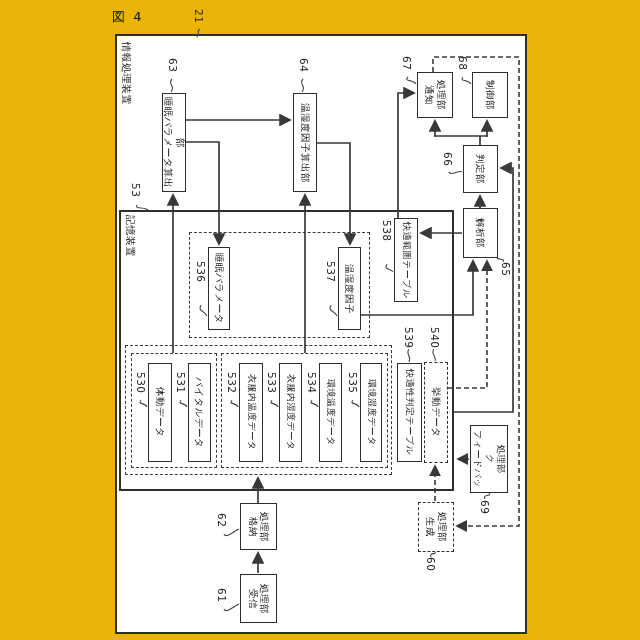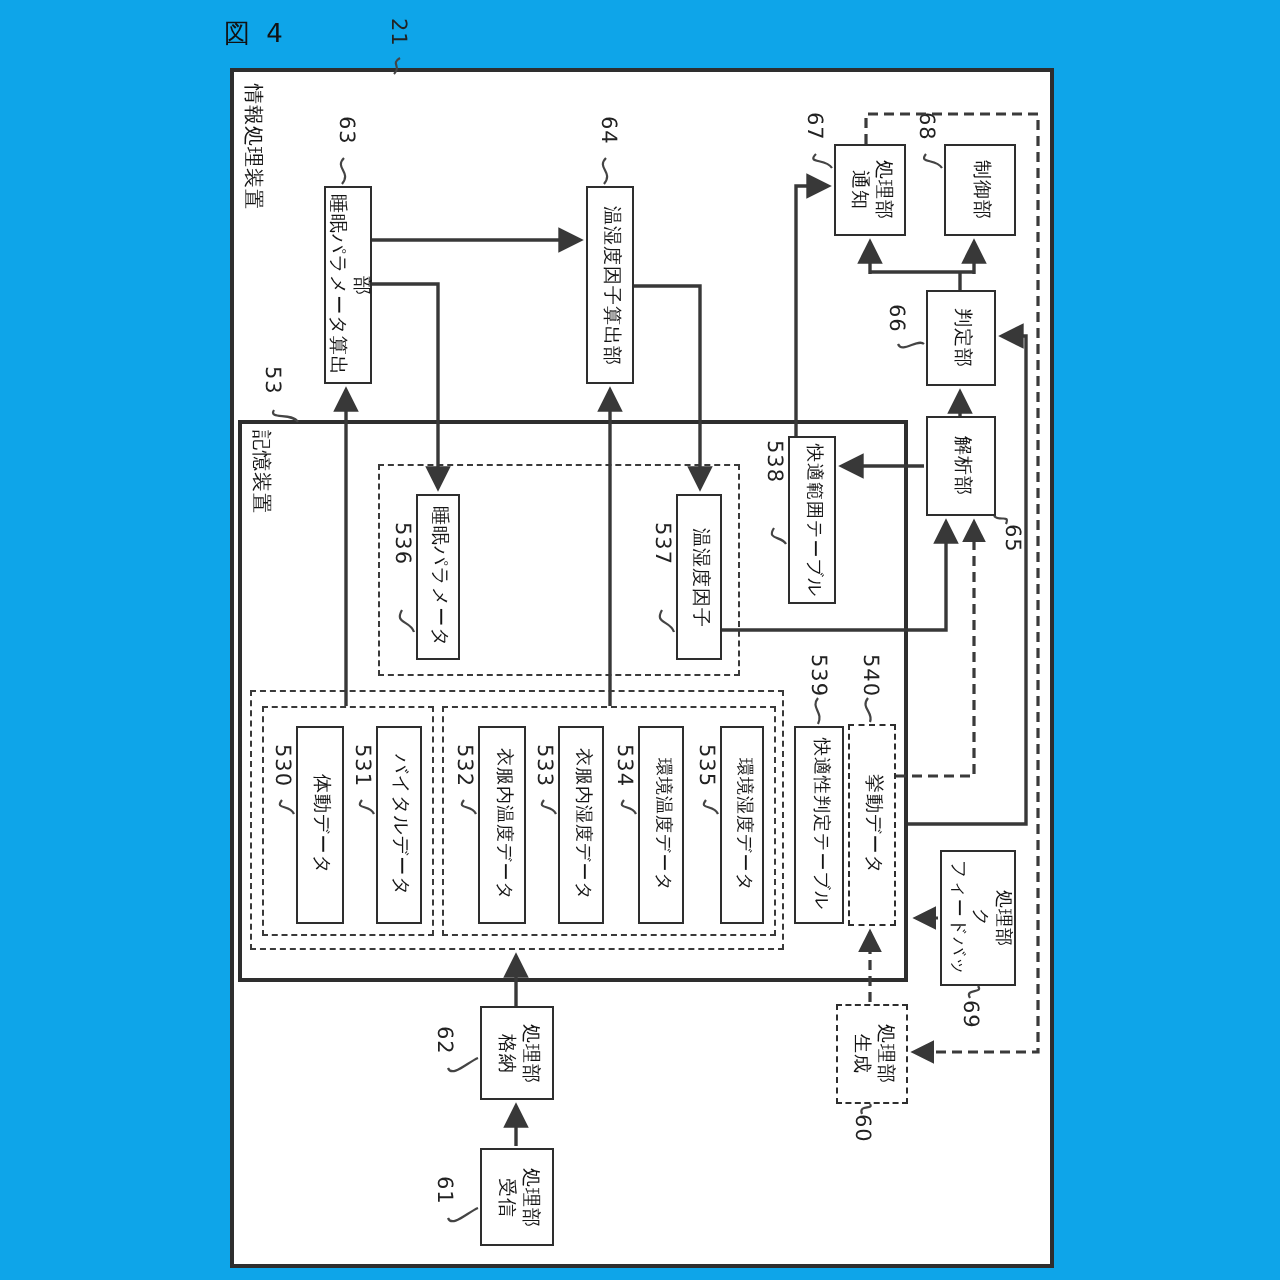--- a/index.html
+++ b/index.html
@@ -1,16 +1,16 @@
 <!DOCTYPE html>
 <html><head>
 <meta charset="utf-8">
 <style>
   html,body{margin:0;padding:0;background:#ffffff;}
-  .canvas{position:relative;width:640px;height:640px;background:#0ea5e9;overflow:hidden;
+  .canvas{position:relative;width:640px;height:640px;background:#eab308;overflow:hidden;
           font-family:"DejaVu Sans","Liberation Sans",sans-serif;color:#1a1a1a;}
   .caption{position:absolute;font-size:13px;letter-spacing:2px;color:#111;}
   
   .vtext{writing-mode:vertical-lr;text-orientation:sideways;white-space:pre-line;
          line-height:1.25;letter-spacing:0.5px;}
   .box{position:absolute;background:#ffffff;border:1.8px solid #2e2e2e;z-index:2;
        display:flex;align-items:center;justify-content:center;box-sizing:border-box;}
   .box.dashed{border:1.6px dashed #2e2e2e;}
   .container{position:absolute;border:2px solid #2e2e2e;box-sizing:border-box;z-index:1;background:transparent;}
   .container.outer{border-width:2.2px;background:#ffffff;}

